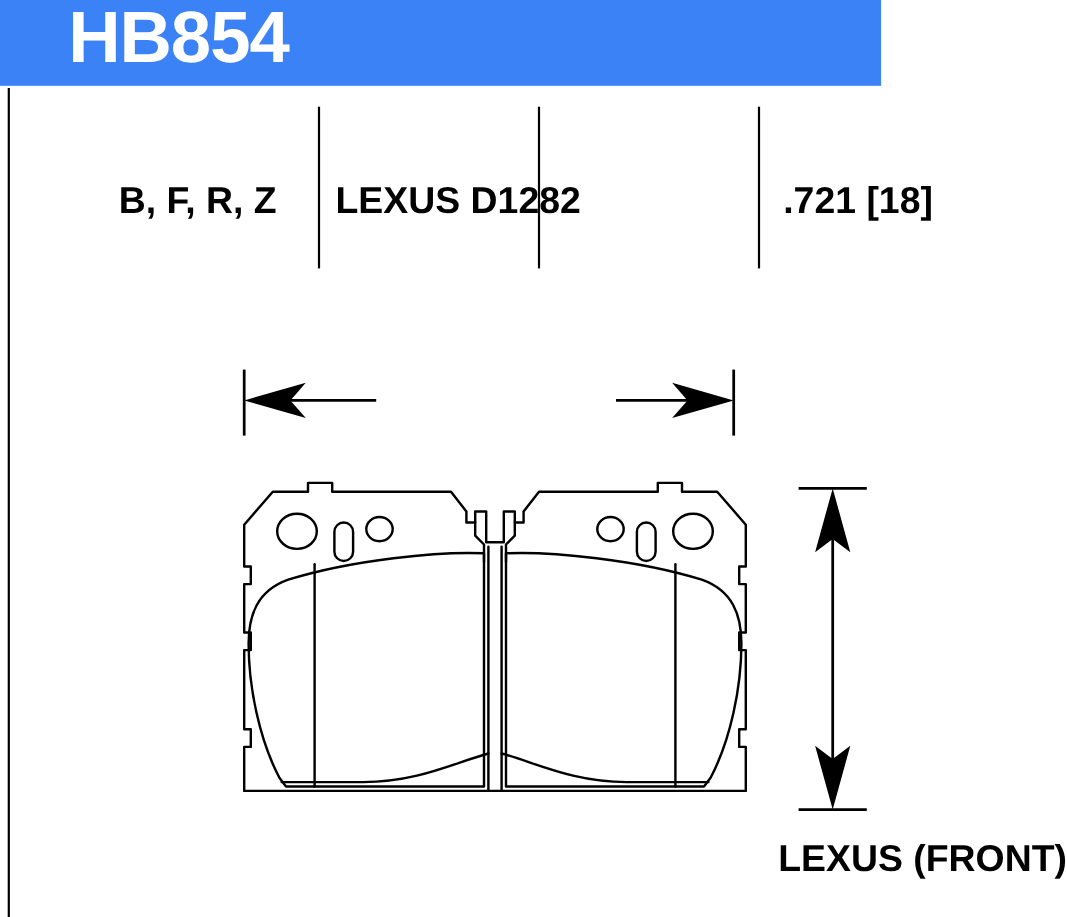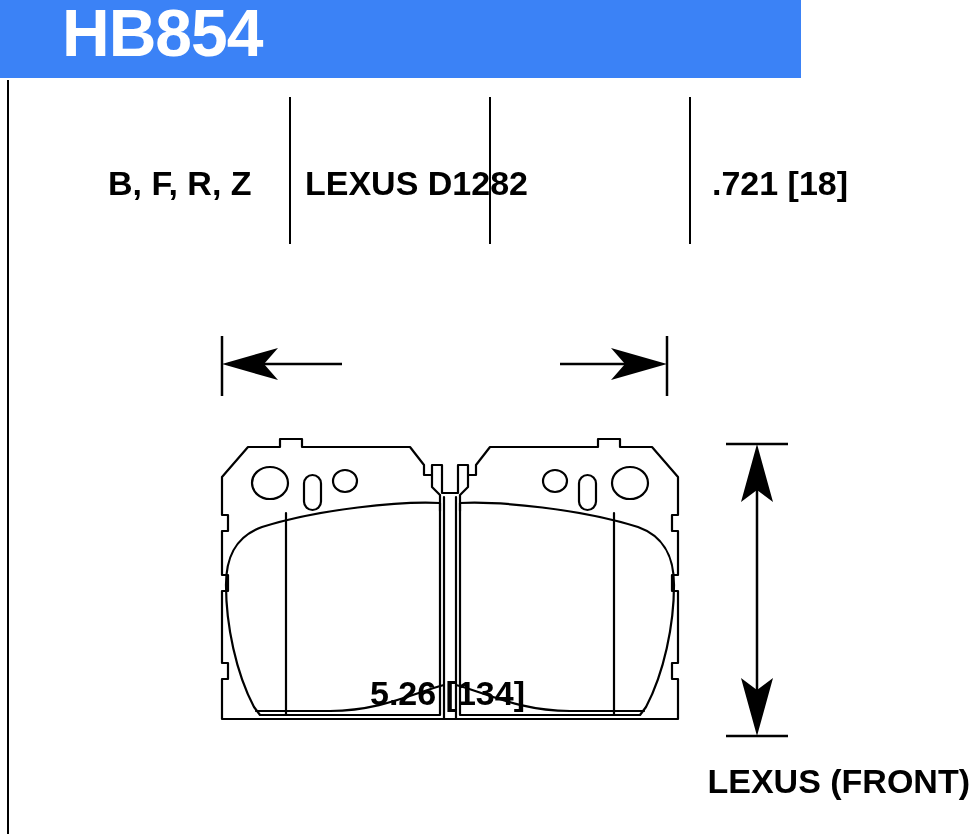--- a/index.html
+++ b/index.html
@@ -155,21 +155,20 @@
 
     <line x1="222" y1="6" x2="222" y2="66" stroke="#000" stroke-width="2.5"></line>
     <line x1="667" y1="6" x2="667" y2="66" stroke="#000" stroke-width="2.5"></line>
 
     <line x1="228" y1="34" x2="342" y2="34" stroke="#000" stroke-width="2.5"></line>
     <polygon points="222,34 278,18 264,34 278,50" fill="#000"></polygon>
 
     <line x1="560" y1="34" x2="660" y2="34" stroke="#000" stroke-width="2.5"></line>
     <polygon points="667,34 611,18 625,34 611,50" fill="#000"></polygon>
   </svg>
-  <div id="width-label">5.26  [134]</div>
 </div>
 
 <div id="height-dim">
   <svg width="270" height="320" viewBox="0 0 270 320">
 
     <line x1="26" y1="14" x2="88" y2="14" stroke="#000" stroke-width="2.5"></line>
     <line x1="26" y1="306" x2="88" y2="306" stroke="#000" stroke-width="2.5"></line>
 
     <line x1="57" y1="22" x2="57" y2="298" stroke="#000" stroke-width="2.5"></line>
 

